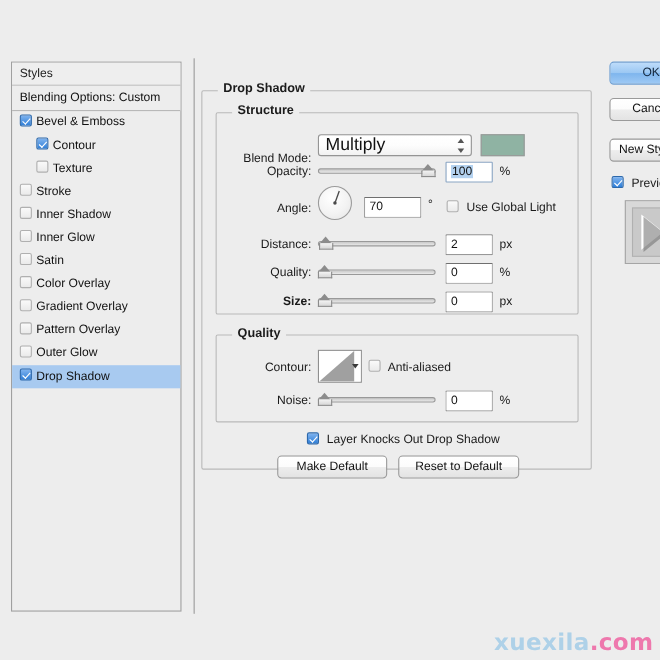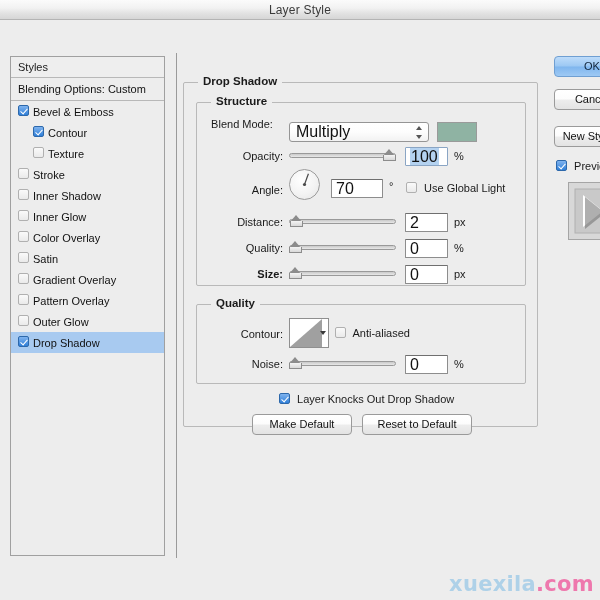--- a/index.html
+++ b/index.html
@@ -183,21 +183,21 @@
   
   .field {
     position: absolute;
     box-sizing: border-box;
     height: 19px;
     line-height: 17px;
     background: #ffffff;
     border: 1px solid #8d8d8d;
     border-top-color: #6f6f6f;
     padding-left: 4px;
-    font-size: 16px;
+    font-size: 11px;
     color: #111;
     border-radius: 1px;
   }
   .field.selected-text {
     border: 1px solid #8aa5c4;
   }
   .field.selected-text > span {
     background: #b4d2f0;
     color: #111;
     padding: 0 1px;
@@ -360,42 +360,39 @@
     opacity: .92;
   }
   .watermark .a { color: #a9cfe8; }
   .watermark .b { color: #ef6fa8; }
 </style>
 </head>
 <body>
 
 <div id="dialog">
 
-  <div class="titlebar">
-    <div class="titlebar-text">Layer Style</div>
-  </div>
 
   <div class="dialog-body">
 
     <div class="divider-left"></div>
 
     <div class="styles-panel">
       <div class="styles-header">Styles</div>
       <div class="blending-row">
         <span>Blending Options: Custom</span>
       </div>
       <div class="effect-list" id="effect-list">
           <div class="effect-row"><span class="cb on"></span><span class="lbl">Bevel &amp; Emboss</span></div>
           <div class="effect-row indent"><span class="cb on"></span><span class="lbl">Contour</span></div>
           <div class="effect-row indent"><span class="cb off"></span><span class="lbl">Texture</span></div>
           <div class="effect-row"><span class="cb off"></span><span class="lbl">Stroke</span></div>
           <div class="effect-row"><span class="cb off"></span><span class="lbl">Inner Shadow</span></div>
           <div class="effect-row"><span class="cb off"></span><span class="lbl">Inner Glow</span></div>
+          <div class="effect-row"><span class="cb off"></span><span class="lbl">Satin</span></div>
           <div class="effect-row"><span class="cb off"></span><span class="lbl">Color Overlay</span></div>
-          <div class="effect-row"><span class="cb off"></span><span class="lbl">Satin</span></div>
           <div class="effect-row"><span class="cb off"></span><span class="lbl">Gradient Overlay</span></div>
           <div class="effect-row"><span class="cb off"></span><span class="lbl">Pattern Overlay</span></div>
           <div class="effect-row"><span class="cb off"></span><span class="lbl">Outer Glow</span></div>
           <div class="effect-row selected"><span class="cb on"></span><span class="lbl">Drop Shadow</span></div>
         </div>
     </div>
 
     <div class="main-panel">
 
       <div class="group" id="grp-dropshadow">
@@ -403,21 +400,21 @@
       </div>
 
       <div class="group" id="grp-structure">
         <div class="group-title">Structure</div>
       </div>
 
       <div class="group" id="grp-quality">
         <div class="group-title">Quality</div>
       </div>
 
-      <div class="row-label" style="left:18px; top:62px; width:82px;text-align:center;">Blend Mode:</div>
+      <div class="row-label" style="left:18px; top:82px; width:82px;">Blend Mode:</div>
       <div class="select" style="left:106px; top:66px; width:140px;">
         <span>Multiply</span>
         <span class="stepper">
           <i class="up"></i>
             <i class="dn"></i>
         </span>
       </div>
       <div class="swatch" id="blend-swatch" style="left: 254px; top: 66px; width: 40px; height: 20px; background: rgb(143, 179, 163);"></div>
 
       <div class="row-label" style="left:18px; top:94px; width:82px;">Opacity:</div>

